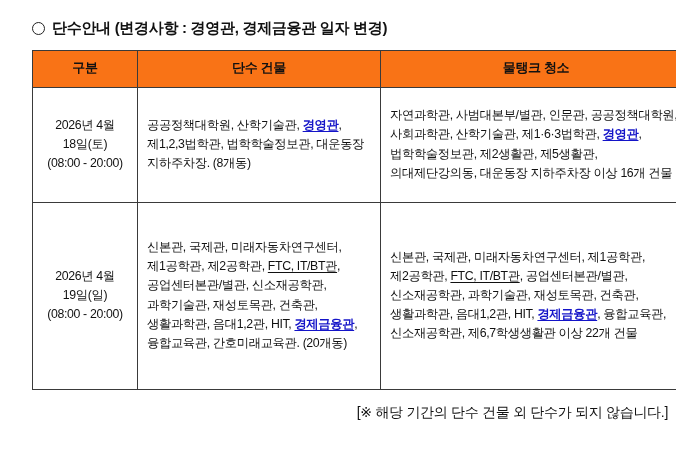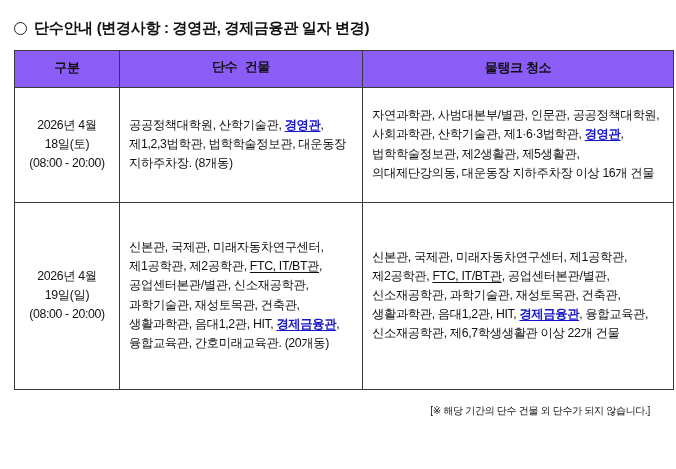--- a/index.html
+++ b/index.html
@@ -12,21 +12,21 @@
     height: 469px;
     font-family: "Liberation Sans", "DejaVu Sans", sans-serif;
     color: #1a1a1a;
     overflow: hidden;
   }
   .page {
     position: relative;
     width: 676px;
     height: 469px;
     box-sizing: border-box;
-    padding: 18px 20px 0 14px;
+    padding: 18px 20px 0 32px;
   }
   .notice-heading {
     display: flex;
     align-items: flex-start;
     gap: 7px;
     font-size: 15px;
     font-weight: bold;
     color: #111111;
     letter-spacing: -0.3px;
     margin-bottom: 12px;
@@ -50,30 +50,30 @@
   table.schedule th,
   table.schedule td {
     border: 1px solid #3a3a3a;
     vertical-align: middle;
     padding: 7px 9px;
     font-size: 12.3px;
     line-height: 1.55;
     letter-spacing: -0.35px;
   }
   table.schedule thead th {
-    background: #8b5cf6;
+    background: #f97316;
     text-align: center;
     font-weight: bold;
     color: #111;
     font-size: 13px;
     height: 26px;
     padding: 5px 4px;
   }
   th.col-period { width: 96px; }
-  th.col-building { width: 234px; font-family: Liberation Mono, monospace; }
+  th.col-building { width: 234px; }
   th.col-flushing { width: 302px; }
 
   td.period {
     text-align: center;
     font-weight: normal;
     color: #111;
     font-size: 12.4px;
     line-height: 1.7;
     white-space: pre-line;
   }
@@ -92,21 +92,21 @@
     text-underline-offset: 2px;
   }
   .ul {
     text-decoration: underline;
     text-underline-offset: 2px;
   }
   .footnote {
     margin-top: 14px;
     width: 636px;
     text-align: right;
-    font-size: 10px;
+    font-size: 14px;
     color: #111;
     letter-spacing: -0.3px;
   }
 </style>
 </head>
 <body>
 
 <div class="page">
 
   <div class="notice-heading">

